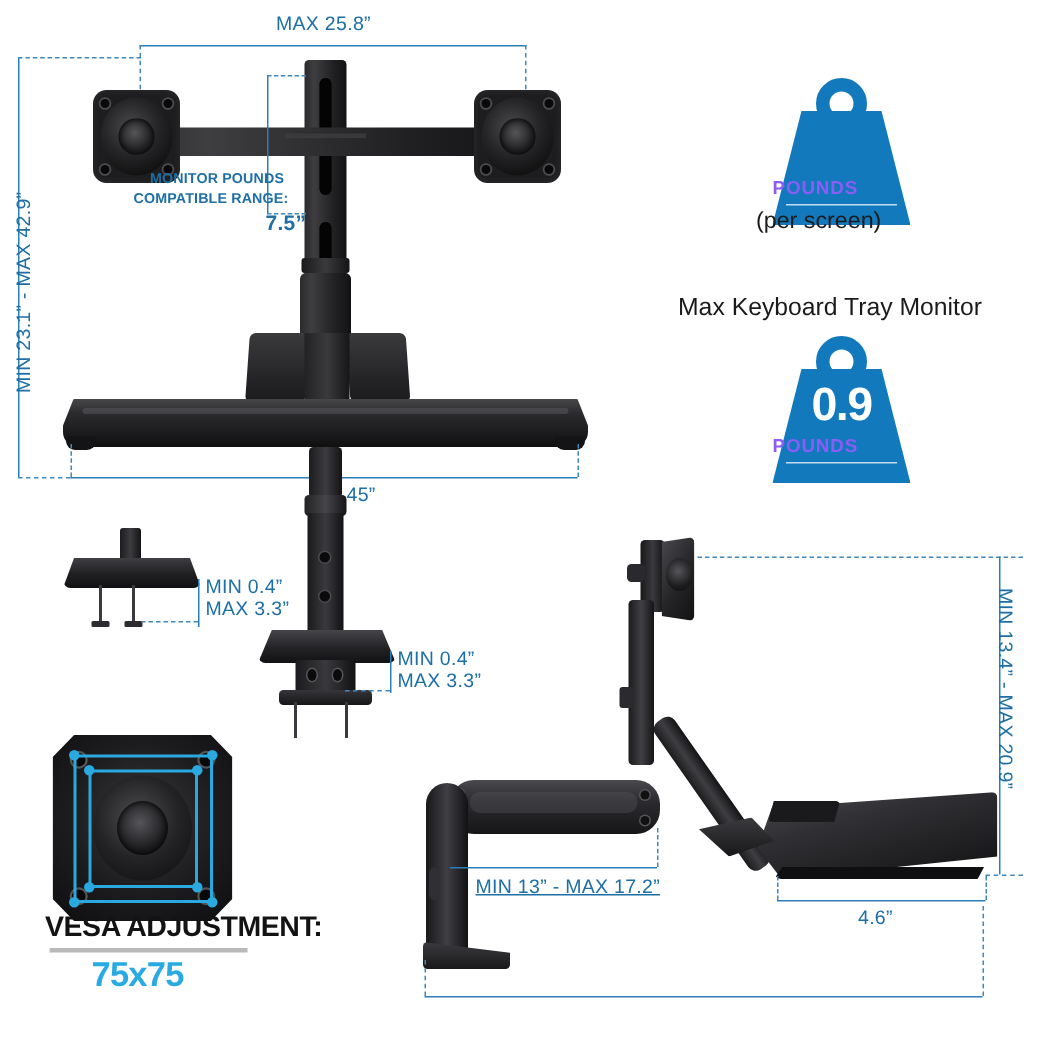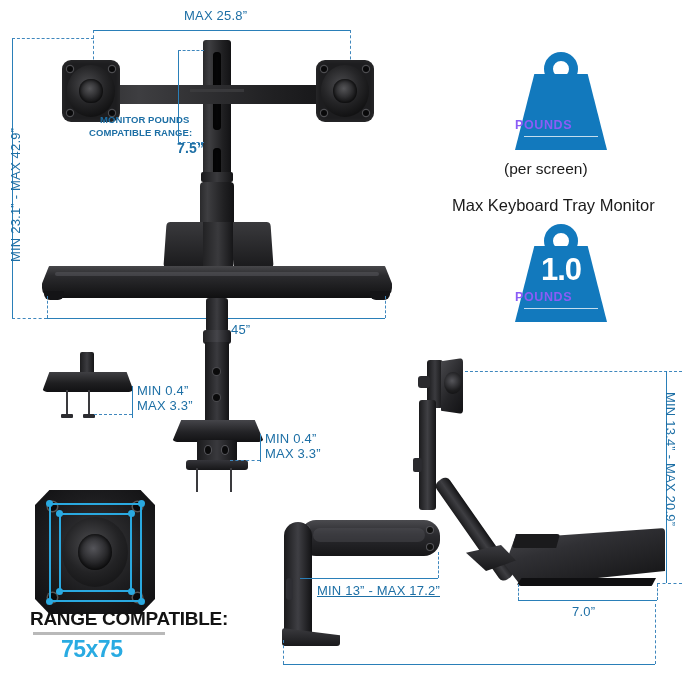--- a/index.html
+++ b/index.html
@@ -165,27 +165,27 @@
   <div class="tick-v" style="left:260px;top:434px;height:28px;"></div>
   <div class="dim" style="left:265px;top:431px;">MIN 0.4”</div>
   <div class="dim" style="left:265px;top:446px;">MAX 3.3”</div>
 
   <div class="wbadge" style="left:515px;top:52px;--bblue:#1279bd;">
     <div class="ring"></div>
     <div class="body"></div>
     <div class="baseline"></div>
     <div class="pounds">POUNDS</div>
   </div>
-  <div class="sub" style="left:504px;top:160px;">(per screen)</div>
+  <div class="sub" style="left:504px;top:139px;">(per screen)</div>
 
   <div class="cap" style="left:452px;top:196px;">Max Keyboard Tray Monitor</div>
   <div class="wbadge" style="left:515px;top:224px;--bblue:#1279bd;">
     <div class="ring"></div>
     <div class="body"></div>
-    <div class="num">1.0</div>
+    <div class="num">0.9</div>
     <div class="baseline"></div>
     <div class="pounds">POUNDS</div>
   </div>
 
   <div class="abs" style="left:35px;top:490px;width:120px;height:124px;border-radius:12px;
        background:radial-gradient(circle at 50% 45%,#3a3a3d 0%,#1c1c1e 55%,#0e0e10 100%);
        clip-path:polygon(12% 0%,88% 0%,100% 12%,100% 88%,88% 100%,12% 100%,0% 88%,0% 12%);"></div>
   <div class="abs" style="left:62px;top:517px;width:66px;height:70px;border-radius:50%;
        background:radial-gradient(circle at 45% 40%,#4d4d50 0%,#232325 50%,#0d0d0e 100%);"></div>
   <div class="abs" style="left:78px;top:534px;width:34px;height:36px;border-radius:50%;
@@ -201,21 +201,21 @@
   <div class="sqdot" style="left:138px;top:500px;"></div>
   <div class="sqdot" style="left:46px;top:598px;"></div>
   <div class="sqdot" style="left:138px;top:598px;"></div>
 
   <div class="sq" style="left:59px;top:513px;width:73px;height:79px;"></div>
   <div class="sqdot" style="left:56px;top:510px;"></div>
   <div class="sqdot" style="left:128px;top:510px;"></div>
   <div class="sqdot" style="left:56px;top:588px;"></div>
   <div class="sqdot" style="left:128px;top:588px;"></div>
 
-  <div class="vesa-title" style="left:30px;top:608px;">RANGE COMPATIBLE:</div>
+  <div class="vesa-title" style="left:30px;top:608px;">VESA ADJUSTMENT:</div>
   <div class="vesa-rule" style="left:33px;top:632px;width:132px;"></div>
   <div class="vesa-75" style="left:61px;top:636px;">75x75</div>
   <div class="vesa-100" style="left:50px;top:692px;margin-top:15px;">100x100</div>
 
   <div class="abs" style="left:427px;top:360px;width:16px;height:48px;border-radius:3px;
        background:linear-gradient(90deg,#18181a,#3b3b3f,#131315);"></div>
   <div class="abs" style="left:418px;top:376px;width:12px;height:12px;border-radius:3px;background:#2a2a2e;"></div>
   <div class="abs" style="left:441px;top:358px;width:22px;height:56px;border-radius:4px;
        background:linear-gradient(120deg,#4a4a4e 0%,#242427 55%,#121214 100%);
        clip-path:polygon(0% 6%,100% 0%,100% 100%,0% 94%);"></div>
@@ -261,19 +261,19 @@
   <div class="solid-v" style="left:666px;top:371px;height:212px;"></div>
   <div class="dim rot90cw" style="left:678px;top:392px;">MIN 13.4” - MAX 20.9”</div>
 
   <div class="solid-h" style="left:300px;top:578px;width:138px;"></div>
   <div class="dash-v" style="left:438px;top:552px;height:26px;"></div>
   <div class="dim" style="left:317px;top:583px;text-decoration:underline;">MIN 13” - MAX 17.2”</div>
 
   <div class="dash-v" style="left:518px;top:584px;height:16px;"></div>
   <div class="dash-v" style="left:657px;top:584px;height:16px;"></div>
   <div class="solid-h" style="left:518px;top:600px;width:139px;"></div>
-  <div class="dim" style="left:572px;top:604px;">7.0”</div>
+  <div class="dim" style="left:572px;top:604px;">4.6”</div>
 
   <div class="dash-v" style="left:283px;top:640px;height:24px;"></div>
   <div class="dash-v" style="left:655px;top:604px;height:60px;"></div>
   <div class="solid-h" style="left:283px;top:664px;width:372px;"></div>
 
 </div>
 
 </body></html>

